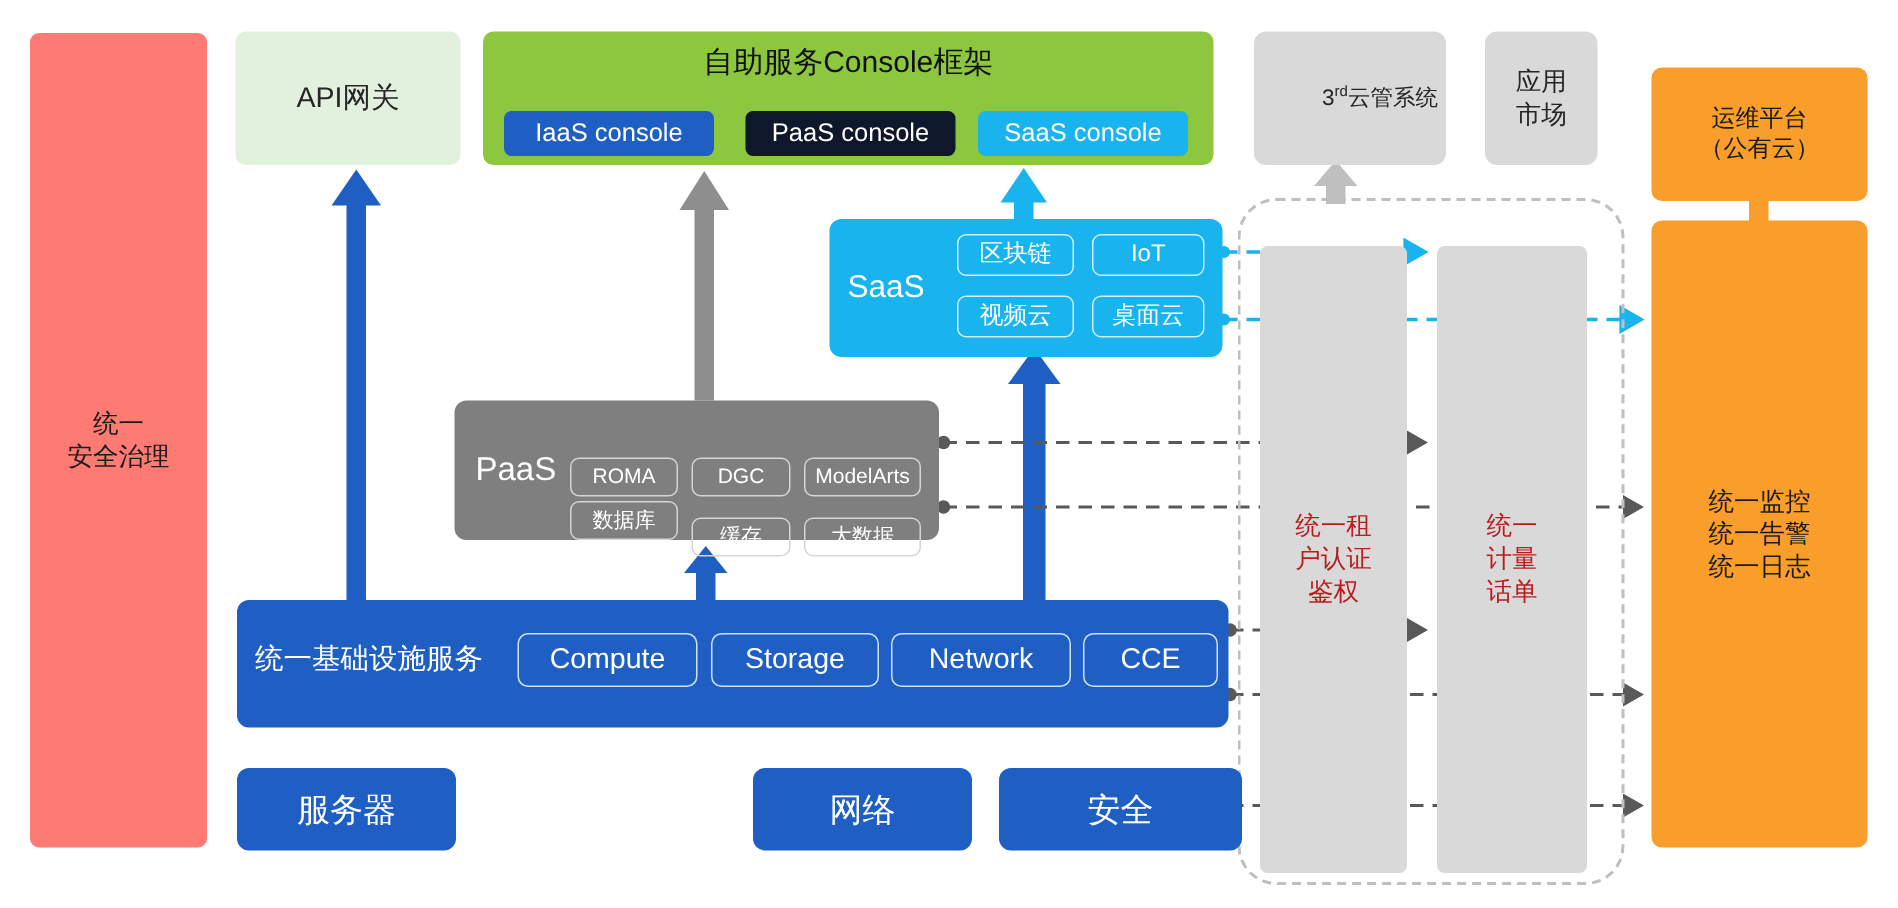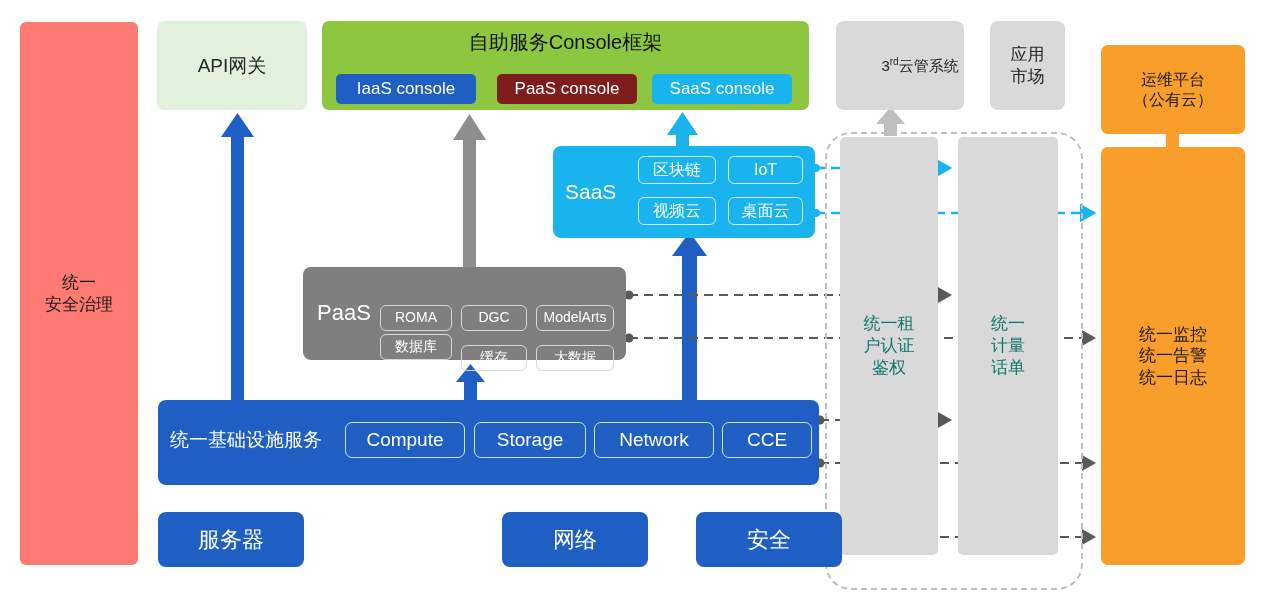--- a/index.html
+++ b/index.html
@@ -61,21 +61,21 @@
   .console-pill {
     position: absolute;
     top: 53px; height: 30px;
     border-radius: 5px;
     display: flex; align-items: center; justify-content: center;
     color: #ffffff;
     font-size: 17px;
     padding: 0 10px;
   }
   .pill-iaas { left: 14px; width: 140px; background: #1f5fc4; }
-  .pill-paas { left: 175px; width: 140px; background: #7f1d1d; }
+  .pill-paas { left: 175px; width: 140px; background: #0f172a; }
   .pill-saas { left: 330px; width: 140px; background: #19b3ed; }
 
   
   .third-cloud {
     left: 836px; top: 21px; width: 128px; height: 89px;
     background: #d9d9d9; color: #262626; font-size: 15px; padding-left: 40px;
   }
   .app-market {
     left: 990px; top: 21px; width: 75px; height: 89px;
     background: #d9d9d9; color: #262626; font-size: 17px;
@@ -158,34 +158,34 @@
 
   
   .hw-box {
     top: 512px; height: 55px;
     background: #1f5fc4; color: #ffffff; font-size: 22px;
     border-radius: 8px;
   }
   .hw-0 { left: 158px; width: 146px; }
   .hw-1 { left: 330px; width: 146px; }
   .hw-2 { left: 502px; width: 146px; }
-  .hw-3 { left: 696px; width: 146px; }
+  .hw-3 { left: 666px; width: 162px; }
 
   
   .dashed-region {
     position: absolute;
     left: 825px; top: 132px; width: 258px; height: 458px;
     border: 2.5px dashed #bfbfbf;
     border-radius: 26px;
   }
   .gray-col {
-    position: absolute; top: 137px; height: 418px;
+    position: absolute; top: 164px; height: 418px;
     background: #d9d9d9; border-radius: 5px;
     display: flex; align-items: center; justify-content: center;
-    color: #0f766e; font-size: 17px; text-align: center;
+    color: #b91c1c; font-size: 17px; text-align: center;
     white-space: pre-line; line-height: 1.3;
   }
   .gc-0 { left: 840px; width: 98px; }
   .gc-1 { left: 958px; width: 100px; }
 
   svg.overlay {
     position: absolute; left: 0; top: 0;
     width: 1265px; height: 605px;
     pointer-events: none;
   }

